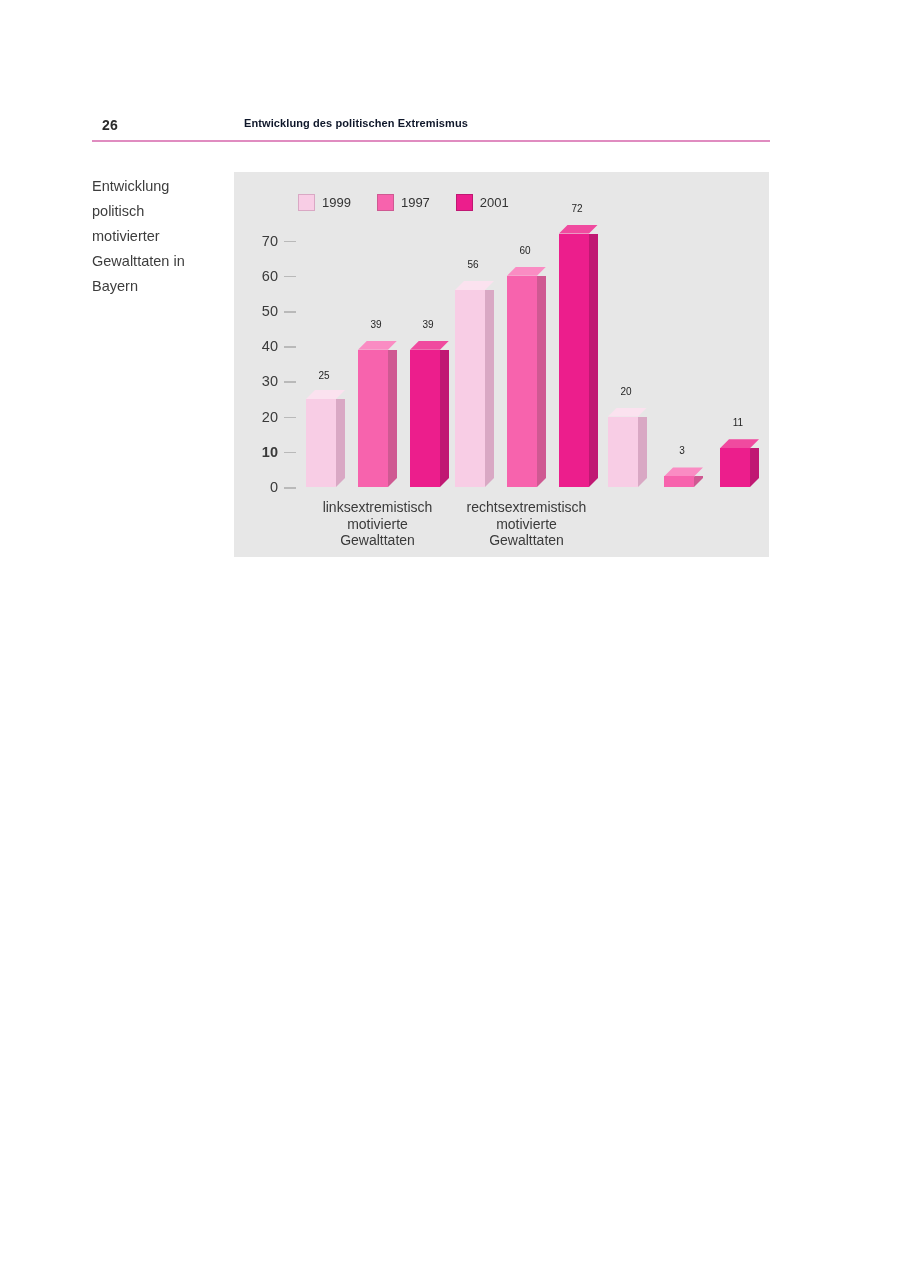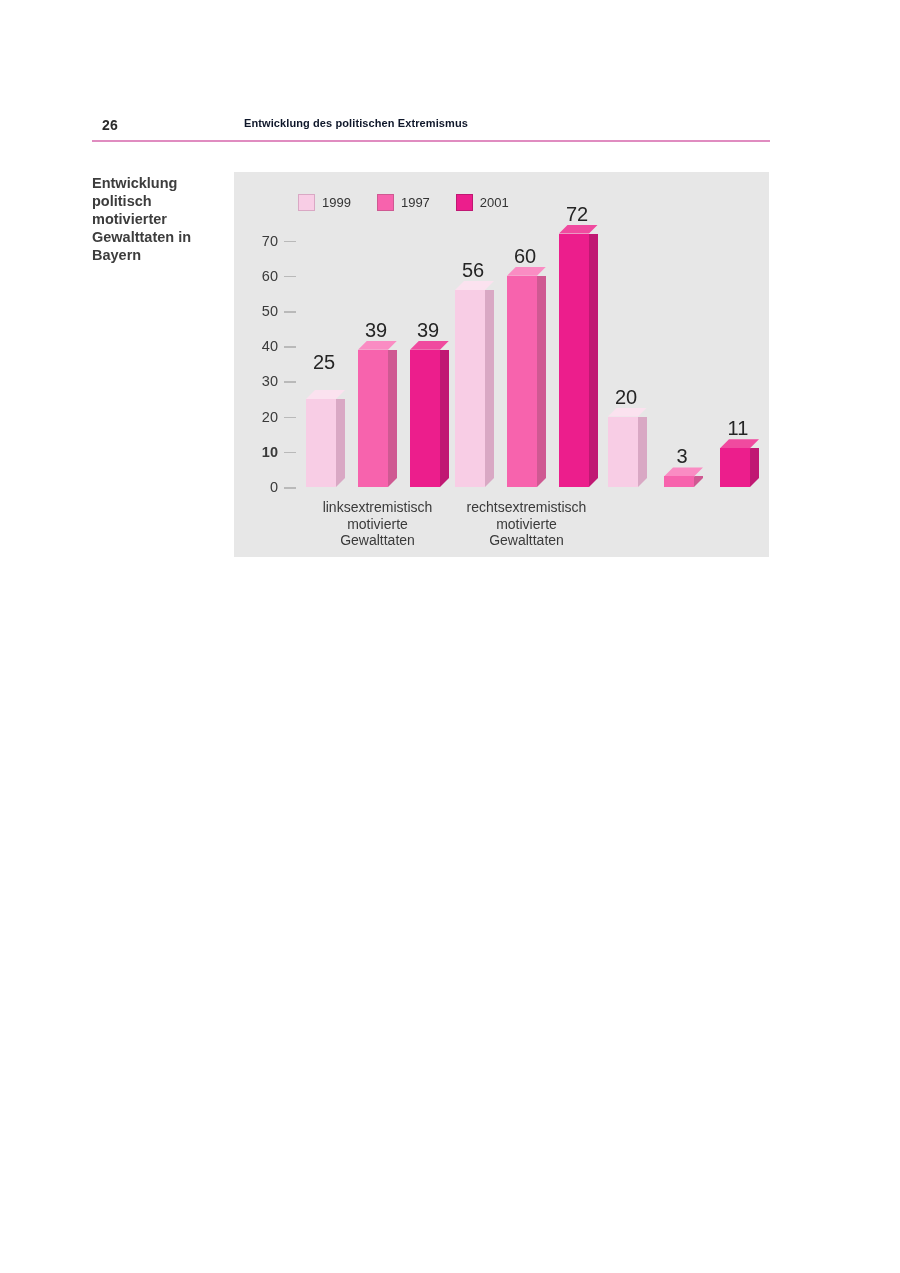--- a/index.html
+++ b/index.html
@@ -52,23 +52,22 @@
     background: #e08cc0;
   }
 
   
   .figure-caption {
     position: absolute;
     left: 92px;
     top: 174px;
     width: 120px;
     font-size: 14.5px;
-    line-height: 18px;
+    line-height: 25px;
     color: #3d3d3d;
-    font-weight: bold;
   }
 
   
   .chart-panel {
     position: absolute;
     left: 234px;
     top: 172px;
     width: 535px;
     height: 385px;
     background: #e7e7e7;
@@ -142,21 +141,21 @@
     position: absolute;
     bottom: 0;
   }
   .bar-top {
     position: absolute;
   }
   .bar-value {
     position: absolute;
     width: 46px;
     text-align: center;
-    font-size: 20px;
+    font-size: 10px;
     color: #252525;
   }
 
   
   .cat-label {
     position: absolute;
     text-align: center;
     font-size: 14px;
     line-height: 16.5px;
     color: #3a3a3a;
@@ -221,21 +220,21 @@
       </div>
       <div class="y-tick" style="left: 0px; width: 70px; top: 59.6px;">
         <div class="y-tick-label">70</div>
         <div class="y-tick-dash"></div>
       </div>
       <div class="bar" style="left: 72px; top: 218px; width: 39px; height: 97px;">
         <div class="bar-side" style="left: 30px; width: 9px; height: 88px; background: rgb(217, 168, 196); clip-path: polygon(0px 0px, 100% -9px, 100% 79px, 0px 88px);"></div>
         <div class="bar-front" style="width: 30px; height: 88px; background: rgb(248, 205, 229);"></div>
         <div class="bar-top" style="left: 0px; top: 0px; width: 39px; height: 9px; background: rgb(251, 226, 239); clip-path: polygon(0px 100%, 9px 0px, 100% 0px, 30px 100%);"></div>
       </div>
-      <div class="bar-value" style="left: 67px; top: 179px; text-align: center;">25</div>
+      <div class="bar-value" style="left: 67px; top: 198px; text-align: center;">25</div>
       <div class="bar" style="left: 124px; top: 168.72px; width: 39px; height: 146.28px;">
         <div class="bar-side" style="left: 30px; width: 9px; height: 137.28px; background: rgb(207, 89, 146); clip-path: polygon(0px 0px, 100% -9px, 100% 128.28px, 0px 137.28px);"></div>
         <div class="bar-front" style="width: 30px; height: 137.28px; background: rgb(247, 99, 173);"></div>
         <div class="bar-top" style="left: 0px; top: 0px; width: 39px; height: 9px; background: rgb(250, 140, 195); clip-path: polygon(0px 100%, 9px 0px, 100% 0px, 30px 100%);"></div>
       </div>
       <div class="bar-value" style="left: 119px; top: 146.72px;">39</div>
       <div class="bar" style="left: 176px; top: 168.72px; width: 39px; height: 146.28px;">
         <div class="bar-side" style="left: 30px; width: 9px; height: 137.28px; background: rgb(192, 24, 115); clip-path: polygon(0px 0px, 100% -9px, 100% 128.28px, 0px 137.28px);"></div>
         <div class="bar-front" style="width: 30px; height: 137.28px; background: rgb(236, 30, 140);"></div>
         <div class="bar-top" style="left: 0px; top: 0px; width: 39px; height: 9px; background: rgb(240, 74, 159); clip-path: polygon(0px 100%, 9px 0px, 100% 0px, 30px 100%);"></div>

